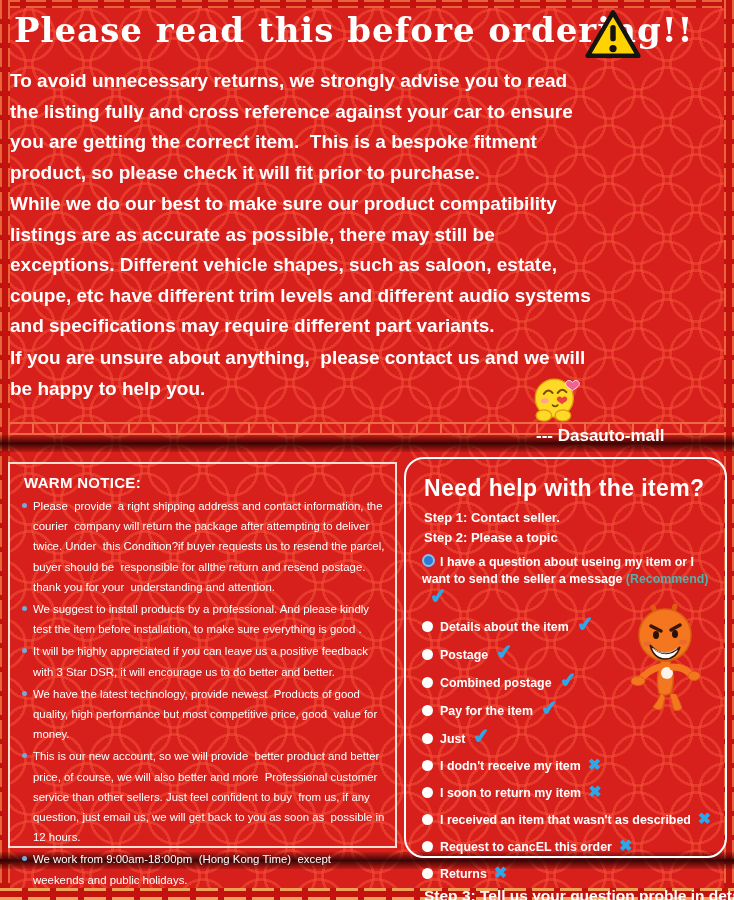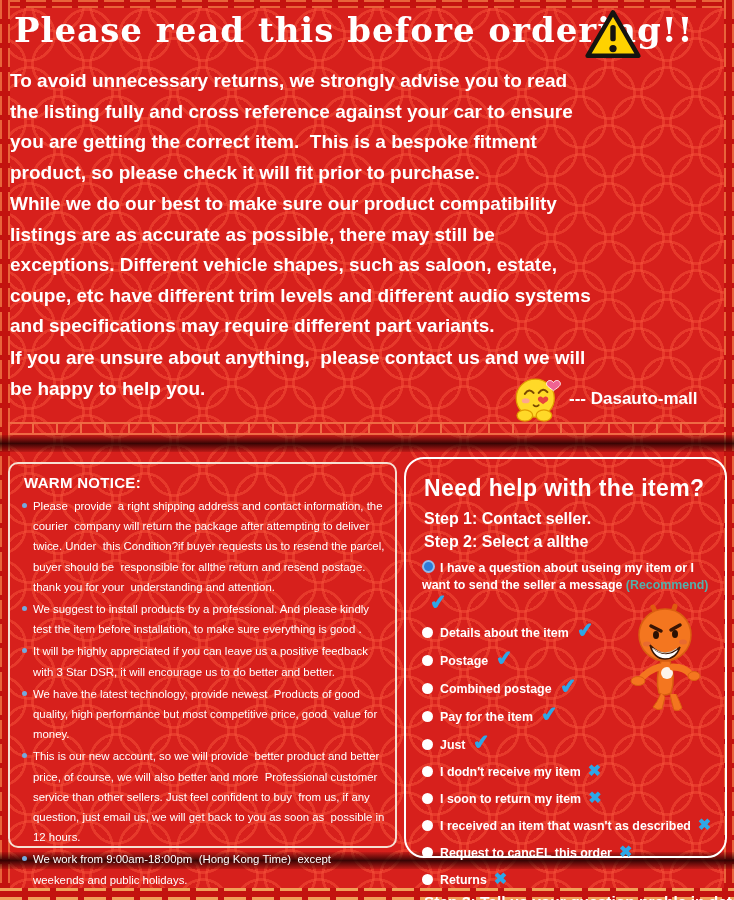--- a/index.html
+++ b/index.html
@@ -44,34 +44,34 @@
   .band-low{top:852px;}
   
   .title{position:absolute;left:14px;top:10px;margin:0;color:#fff;
     font-family:"DejaVu Serif",serif;font-weight:bold;font-size:34px;letter-spacing:1px;}
   .warn-icon{position:absolute;left:584px;top:6px;width:58px;height:58px;}
   .para{position:absolute;left:10px;width:582px;margin:0;color:#fff;
     font-size:19px;font-weight:bold;line-height:30.5px;white-space:pre-wrap;}
   .p1{top:66px;}
   .p2{top:189px;}
   .p3{top:343px;}
-  .signature{position:absolute;left:511px;top:372px;display:flex;align-items:center;}
+  .signature{position:absolute;left:530px;top:372px;display:flex;align-items:flex-start;flex-direction:column;}
   .emoji{width:52px;height:54px;flex:0 0 auto;}
   .sig-text{color:#fff;font-size:17px;font-weight:bold;margin-left:6px;white-space:nowrap;}
   
   .panel{position:absolute;box-sizing:border-box;}
-  .warm-panel{left:8px;top:462px;width:389px;height:386px;border:2px solid #f6e0d2;border-radius:10px;padding:8px 10px 6px 12px;}
+  .warm-panel{left:8px;top:462px;width:389px;height:386px;border:2px solid #f6e0d2;border-radius:0;padding:8px 10px 6px 12px;}
   .warm-title{margin:2px 0 5px 2px;color:#fff;font-size:15px;font-weight:bold;letter-spacing:.3px;}
   .warm-list{list-style:none;margin:0;padding:0;}
   .warm-list li{position:relative;padding-left:11px;margin-bottom:2px;color:#fff;
     font-size:11.4px;line-height:20.2px;white-space:pre-wrap;}
   .dot{position:absolute;left:0;top:7px;width:5px;height:5px;border-radius:50%;background:#74a9dd;}
   .help-panel{left:404px;top:457px;width:323px;height:401px;border:2px solid #fff;border-radius:20px;padding:10px 10px 18px 16px;}
   .help-title{margin:6px 0 8px 2px;color:#fff;font-size:23px;font-weight:bold;letter-spacing:.4px;white-space:nowrap;}
-  .step{margin:0 0 5px 2px;color:#fff;font-size:16px;font-weight:bold;}
+  .step{margin:0 0 5px 2px;color:#fff;font-size:13px;font-weight:bold;}
   .opt-list{list-style:none;margin:9px 0 0 0;padding:0;width:300px;}
   .opt-list li{margin-bottom:3.5px;color:#fff;font-size:12.4px;line-height:17px;font-weight:bold;margin-top:8px;}
   .radio{display:inline-block;width:11px;height:11px;border-radius:50%;background:#fff;
     margin-right:7px;vertical-align:-1px;}
   .radio.sel{background:#2e7bd6;border:2px solid #8fbbee;width:9px;height:9px;margin-right:5px;}
   .rec{color:#53b0ab;}
   .mark{display:inline-block;font-weight:bold;color:#2da7e8;}
   .mark.check::before{content:"\2714";font-size:20px;margin-left:8px;display:inline-block;transform:rotate(-6deg);}
   .mark.x::before{content:"\2716";font-size:16px;margin-left:7px;}
   .step3{margin:4px 0 3px 2px;color:#fff;font-size:15.5px;font-weight:bold;white-space:nowrap;}
@@ -126,21 +126,21 @@
       <li><span class="dot"></span><span>It will be highly appreciated if you can leave us a positive feedback with 3 Star DSR, it will encourage us to do better and better.</span></li>
       <li><span class="dot"></span><span>We have the latest technology, provide newest  Products of good quality, high performance but most competitive price, good  value for money.</span></li>
       <li><span class="dot"></span><span>This is our new account, so we will provide  better product and better price, of course, we will also better and more  Professional customer service than other sellers. Just feel confident to buy  from us, if any question, just email us, we will get back to you as soon as  possible in 12 hours.</span></li>
       <li><span class="dot"></span><span>We work from 9:00am-18:00pm  (Hong Kong Time)  except weekends and public holidays.</span></li>
     </ul>
   </div>
 
   <div class="panel help-panel">
     <h2 class="help-title">Need help with the item?</h2>
     <div class="step">Step 1: Contact seller.</div>
-    <div class="step">Step 2: Select a allthe</div>
+    <div class="step">Step 2: Please a topic</div>
 
     <ul class="opt-list">
       <li><span class="radio sel"></span><span class="opt-text">I have a question about useing my item or I want to send the seller a message </span><span class="rec">(Recommend)</span><span class="mark check"></span></li>
       <li><span class="radio"></span><span class="opt-text">Details about the item</span><span class="mark check"></span></li>
       <li><span class="radio"></span><span class="opt-text">Postage</span><span class="mark check"></span></li>
       <li><span class="radio"></span><span class="opt-text">Combined postage</span><span class="mark check"></span></li>
       <li><span class="radio"></span><span class="opt-text">Pay for the item</span><span class="mark check"></span></li>
       <li><span class="radio"></span><span class="opt-text">Just</span><span class="mark check"></span></li>
       <li><span class="radio"></span><span class="opt-text">I dodn't receive my item</span><span class="mark x"></span></li>
       <li><span class="radio"></span><span class="opt-text">I soon to return my item</span><span class="mark x"></span></li>

